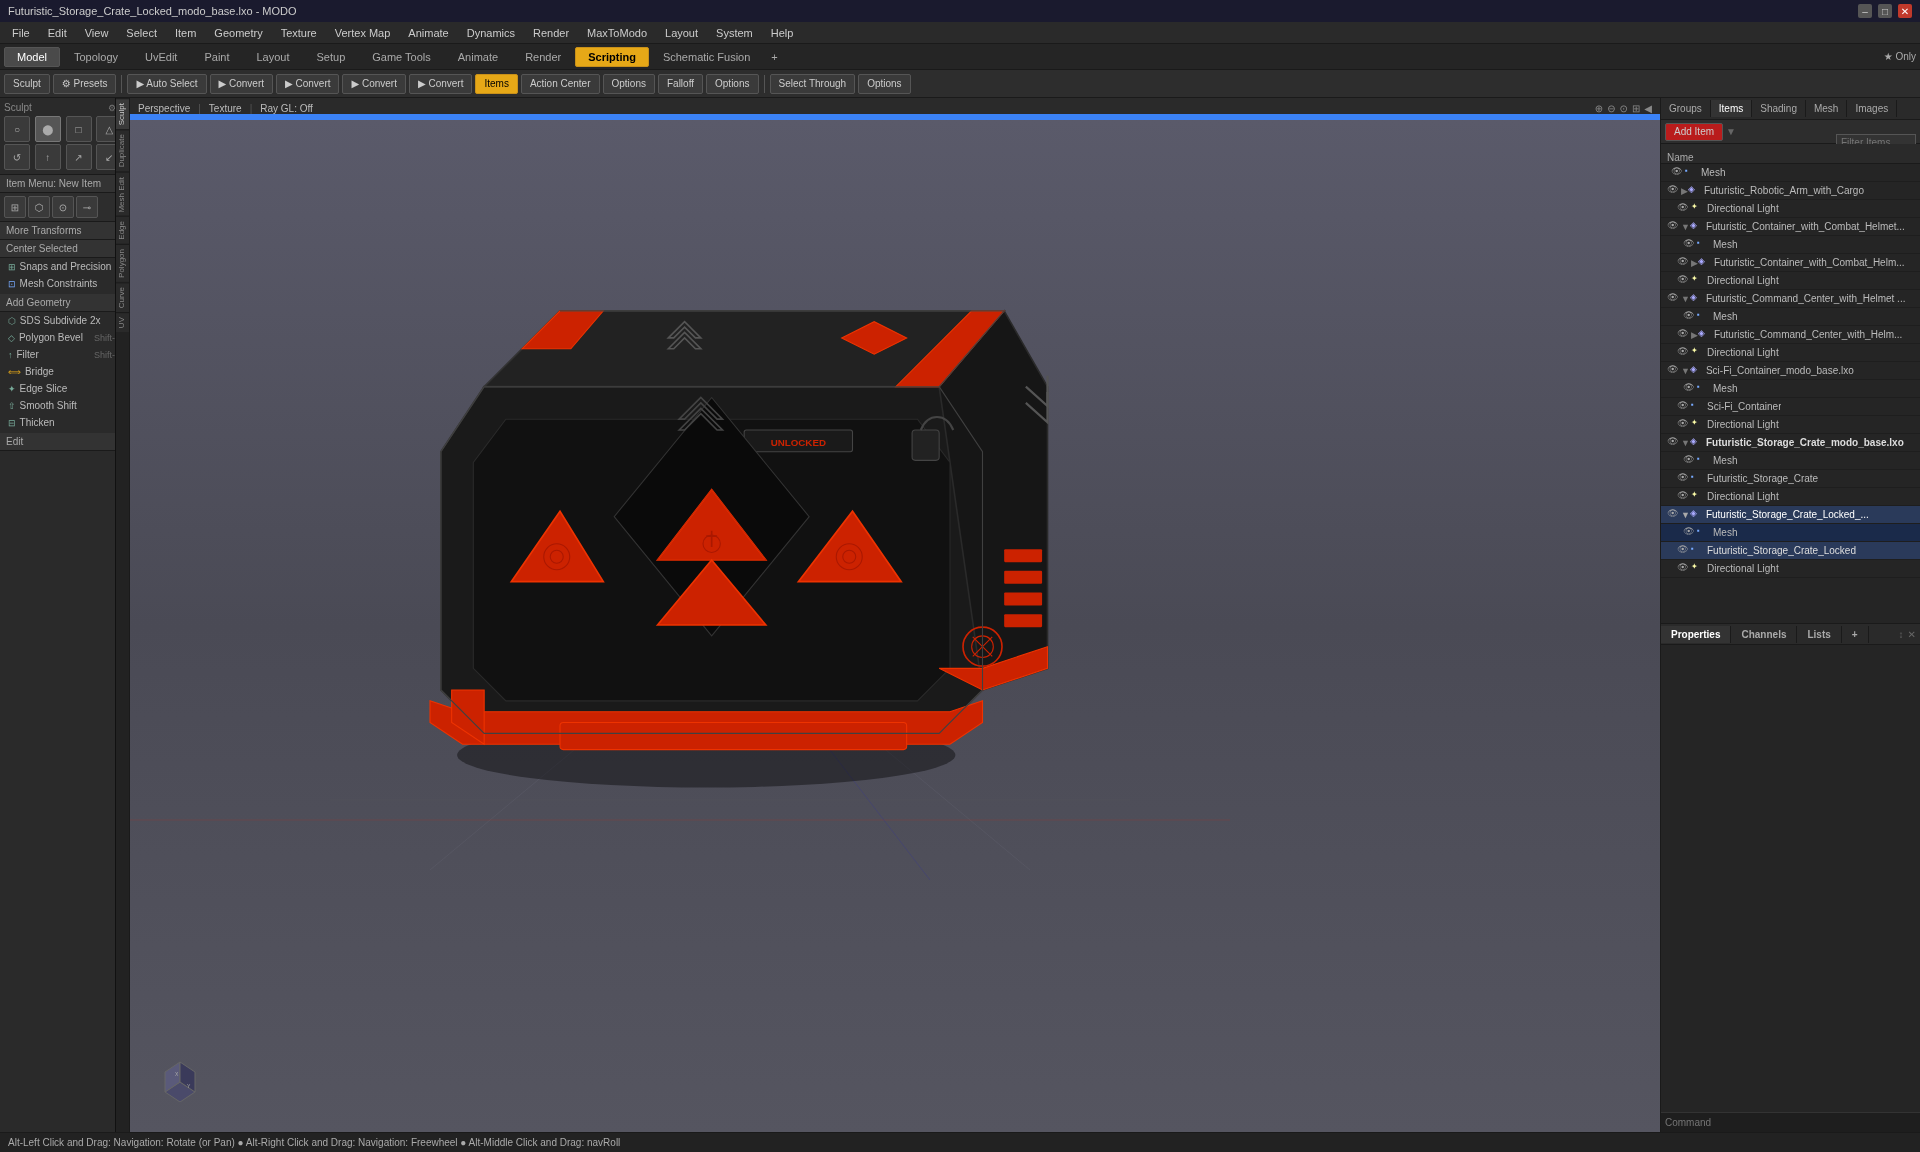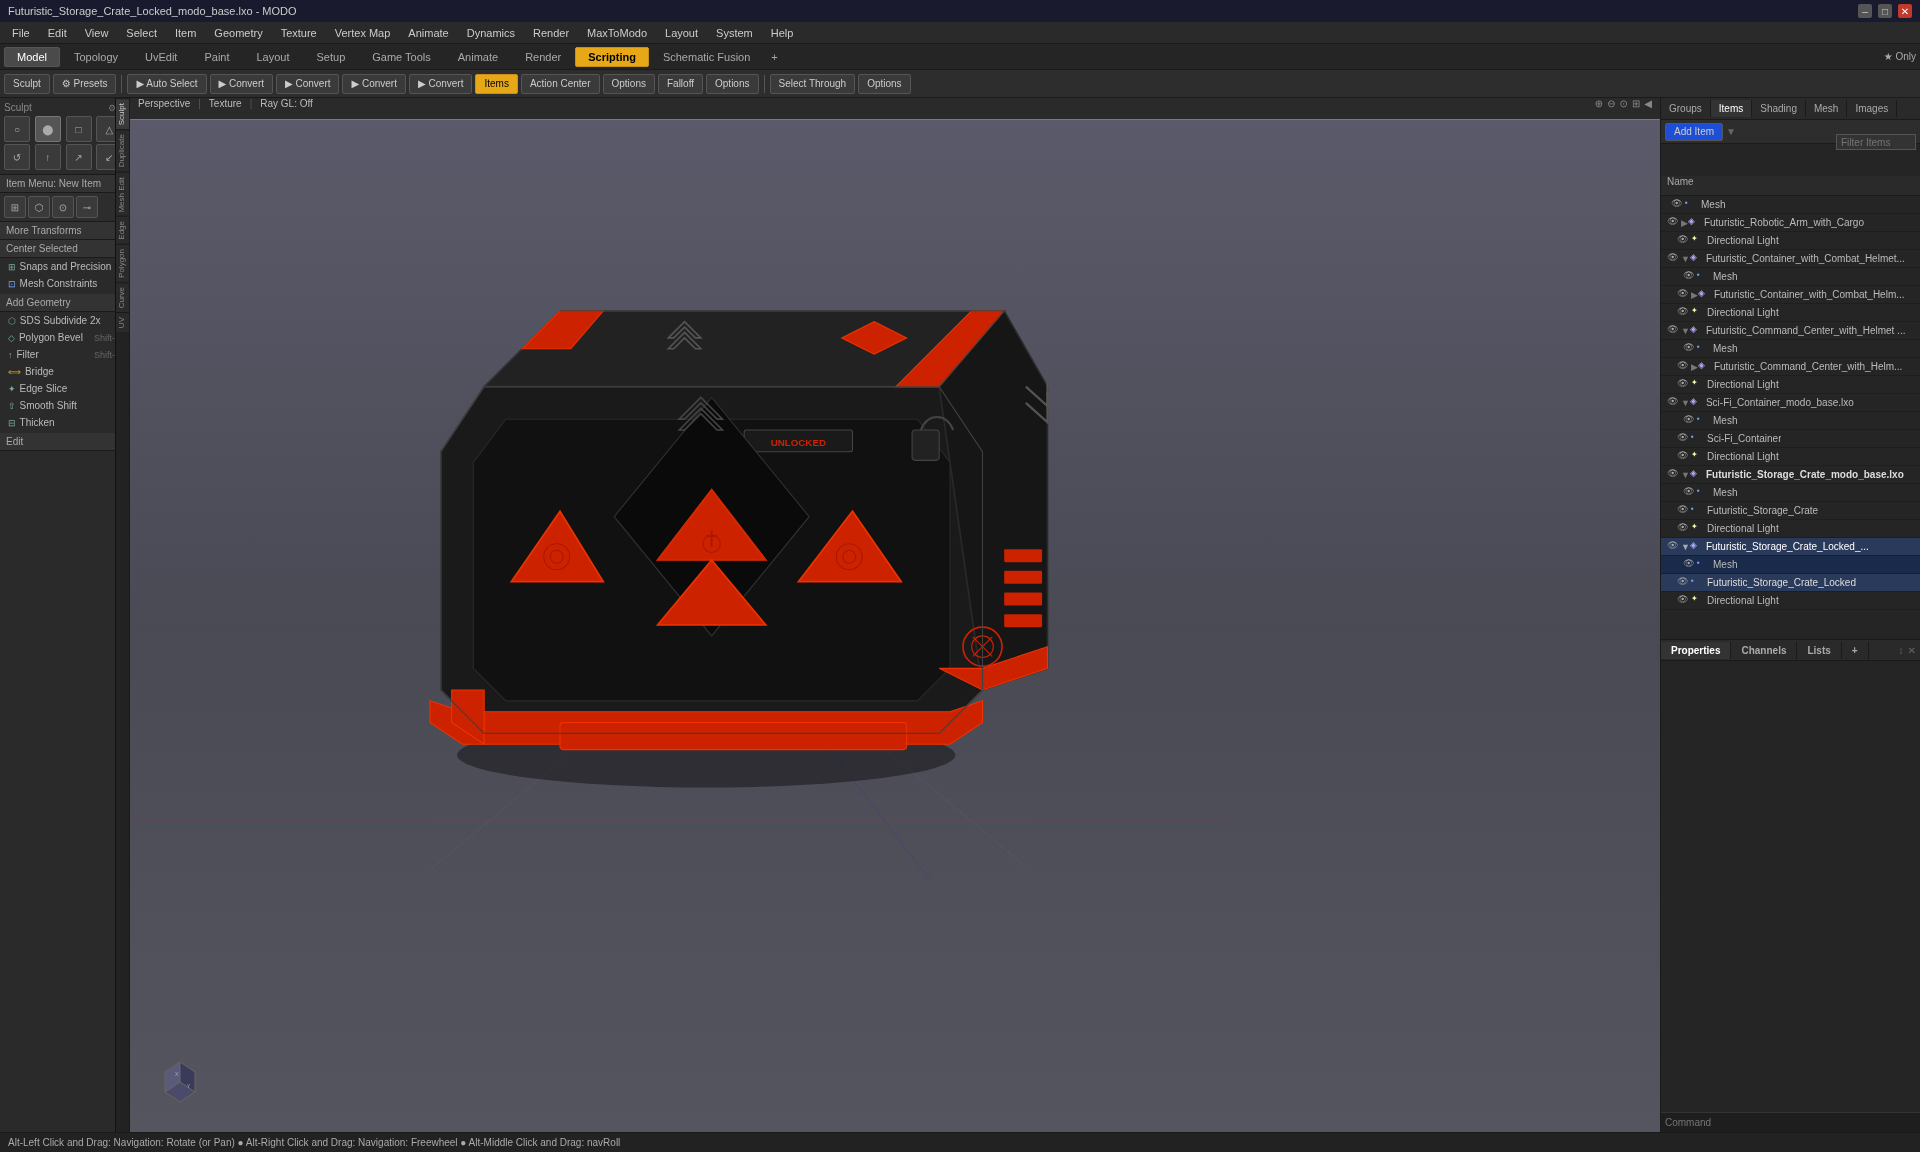--- a/index.html
+++ b/index.html
@@ -191,23 +191,23 @@
     #viewport-area {
       flex: 1;
       display: flex;
       flex-direction: column;
       background: #3a3a3a;
     }
 
     #viewport-header {
       height: 22px;
       background: #2a2a2a;
-      border-bottom: 1px solid #3b82f6;
-      display: flex;
-      align-items: flex-start;
+      border-bottom: 6px solid #3b82f6;
+      display: flex;
+      align-items: flex-end;
       padding: 0 8px;
       gap: 8px;
       font-size: 10px;
       color: #aaa;
     }
     .viewport-info { color: #bbb; }
 
     #viewport {
       flex: 1;
       background: #0c4a6e;
@@ -283,21 +283,21 @@
       height: 24px;
       background: #2d2d2d;
       display: flex;
       align-items: center;
       padding: 0 4px;
       gap: 3px;
       border-bottom: 1px solid #1a1a1a;
     }
     .right-tool-btn {
       padding: 1px 8px;
-      background: #1d4ed8;
+      background: #b91c1c;
       border: 1px solid #555;
       color: #ccc;
       font-size: 10px;
       cursor: pointer;
       border-radius: 2px;
       height: 18px;
     }
 
     #right-filter {
       display: flex;
@@ -313,26 +313,25 @@
       color: #ccc;
       font-size: 10px;
       padding: 0 4px;
       margin-top: 21px;
     }
 
     #items-list-header {
       height: 20px;
       background: #2a2a2a;
       display: flex;
-      align-items: flex-start;
+      align-items: flex-end;
       padding: 0 6px;
       border-bottom: 1px solid #1a1a1a;
       color: #aaa;
       font-size: 10px;
-      margin-top: 32px;
     }
 
     #items-list {
       flex: 1;
       overflow-y: auto;
       background: #252525;
     }
     #items-list::-webkit-scrollbar { width: 8px; }
     #items-list::-webkit-scrollbar-track { background: #2a2a2a; }
     #items-list::-webkit-scrollbar-thumb { background: #555; border-radius: 2px; }

